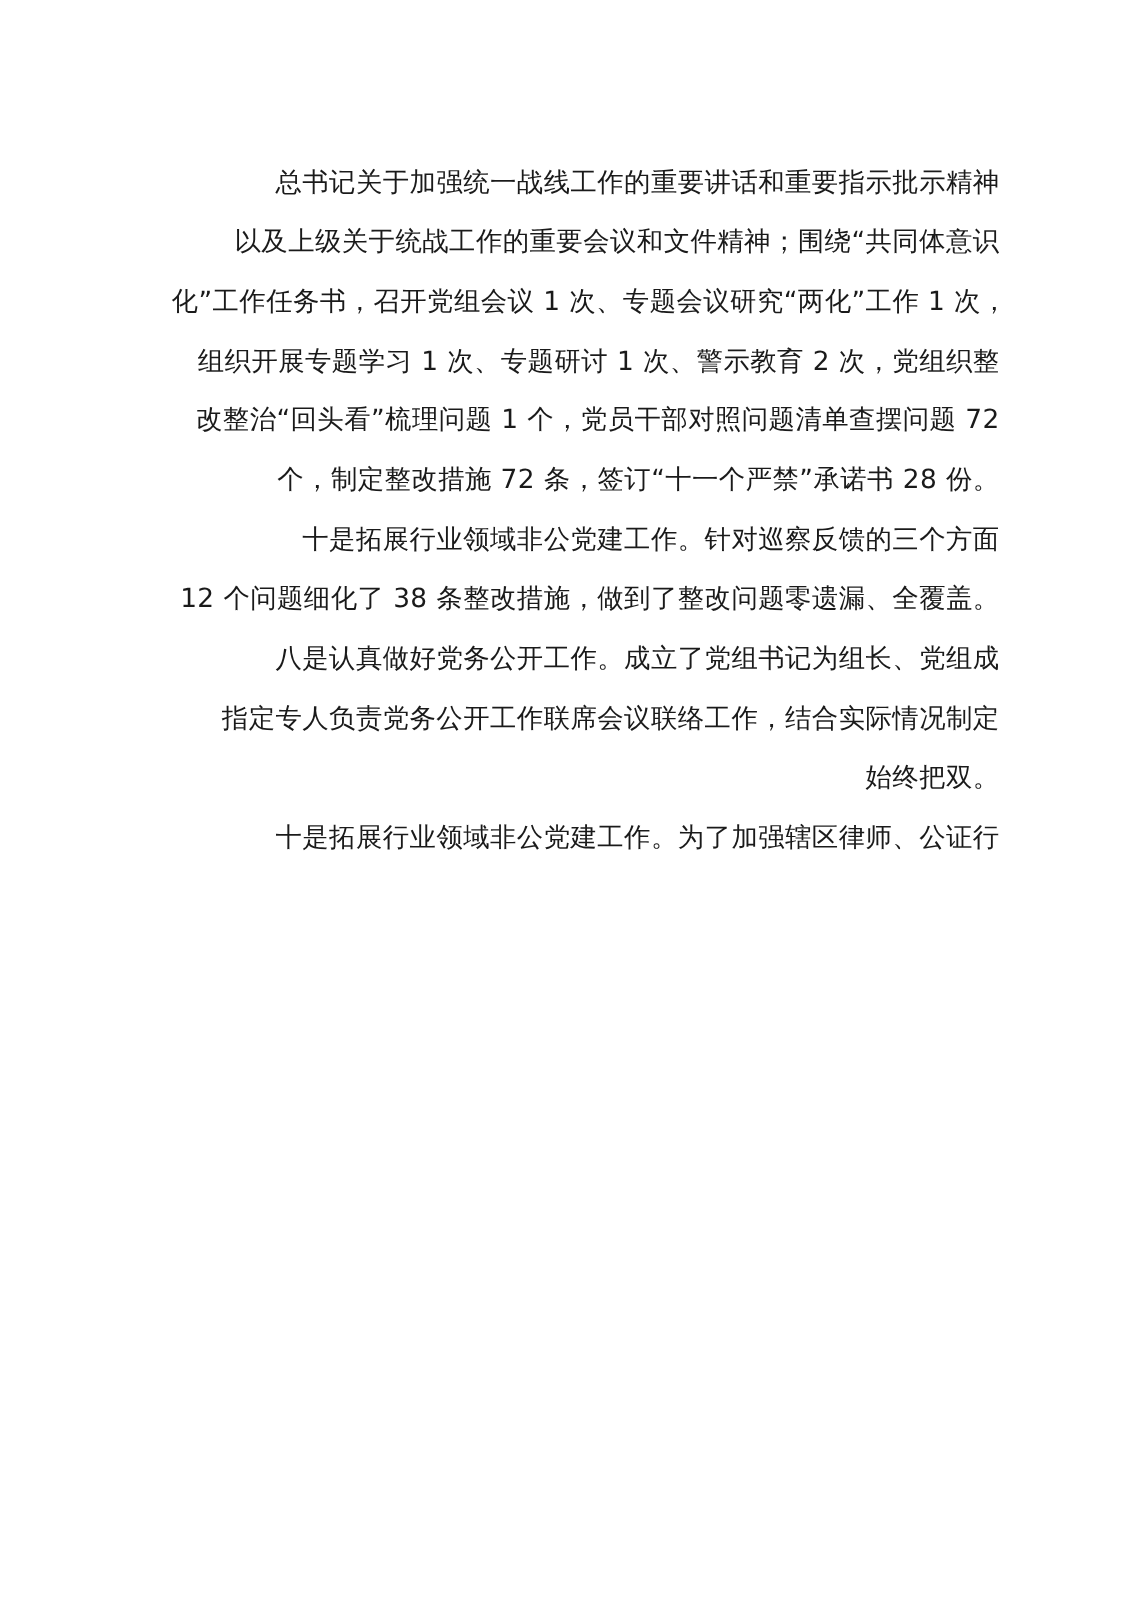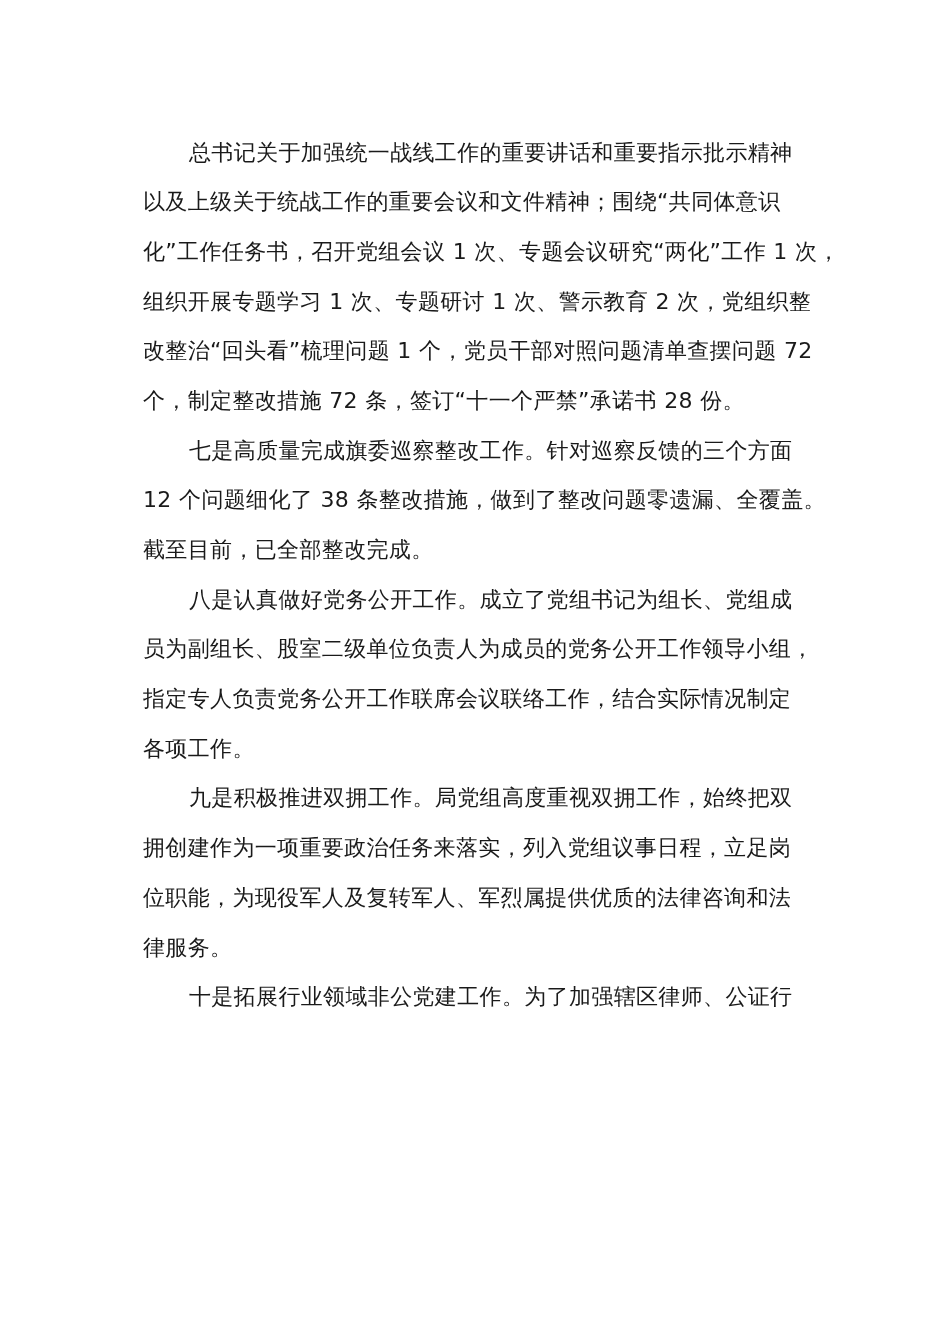--- a/index.html
+++ b/index.html
@@ -7,21 +7,21 @@
     .page {
       position: absolute; left: 0; top: 0; width: 950px; height: 1344px;
       background: #ffffff;
     }
     .content {
       position: absolute; left: 143px; top: 127.5px; width: 690px;
       font-family: "DejaVu Sans", "Liberation Sans", sans-serif;
       font-size: 22px; color: #1a1a1a;
       letter-spacing: 0.35px;
     }
-    .para { margin: 0; }
+    .para { margin: 0; text-align: right; }
     .line {
       display: block; height: 49.7px; line-height: 49.7px;
       white-space: nowrap;
     }
     .line.first { padding-left: 46px; }
   </style>
 </head>
 <body>
 
 <div class="page">
@@ -33,37 +33,29 @@
     </div>
 
     <div class="para">
       <span class="line">化”工作任务书，召开党组会议 1 次、专题会议研究“两化”工作 1 次，</span>
       <span class="line">组织开展专题学习 1 次、专题研讨 1 次、警示教育 2 次，党组织整</span>
       <span class="line">改整治“回头看”梳理问题 1 个，党员干部对照问题清单查摆问题 72</span>
       <span class="line">个，制定整改措施 72 条，签订“十一个严禁”承诺书 28 份。</span>
     </div>
 
     <div class="para">
-      <span class="line first">七是高质量完成旗委巡察整改工作。针对巡察反馈的三个方面</span>
+      <span class="line first">十是拓展行业领域非公党建工作。针对巡察反馈的三个方面</span>
       <span class="line">12 个问题细化了 38 条整改措施，做到了整改问题零遗漏、全覆盖。</span>
-      <span class="line">截至目前，已全部整改完成。</span>
     </div>
 
     <div class="para">
       <span class="line first">八是认真做好党务公开工作。成立了党组书记为组长、党组成</span>
-      <span class="line">员为副组长、股室二级单位负责人为成员的党务公开工作领导小组，</span>
       <span class="line">指定专人负责党务公开工作联席会议联络工作，结合实际情况制定</span>
-      <span class="line">各项工作。</span>
+      <span class="line">始终把双。</span>
     </div>
 
-    <div class="para">
-      <span class="line first">九是积极推进双拥工作。局党组高度重视双拥工作，始终把双</span>
-      <span class="line">拥创建作为一项重要政治任务来落实，列入党组议事日程，立足岗</span>
-      <span class="line">位职能，为现役军人及复转军人、军烈属提供优质的法律咨询和法</span>
-      <span class="line">律服务。</span>
-    </div>
 
     <div class="para">
       <span class="line first">十是拓展行业领域非公党建工作。为了加强辖区律师、公证行</span>
     </div>
 
   </div>
 </div>
 
 </body></html>

